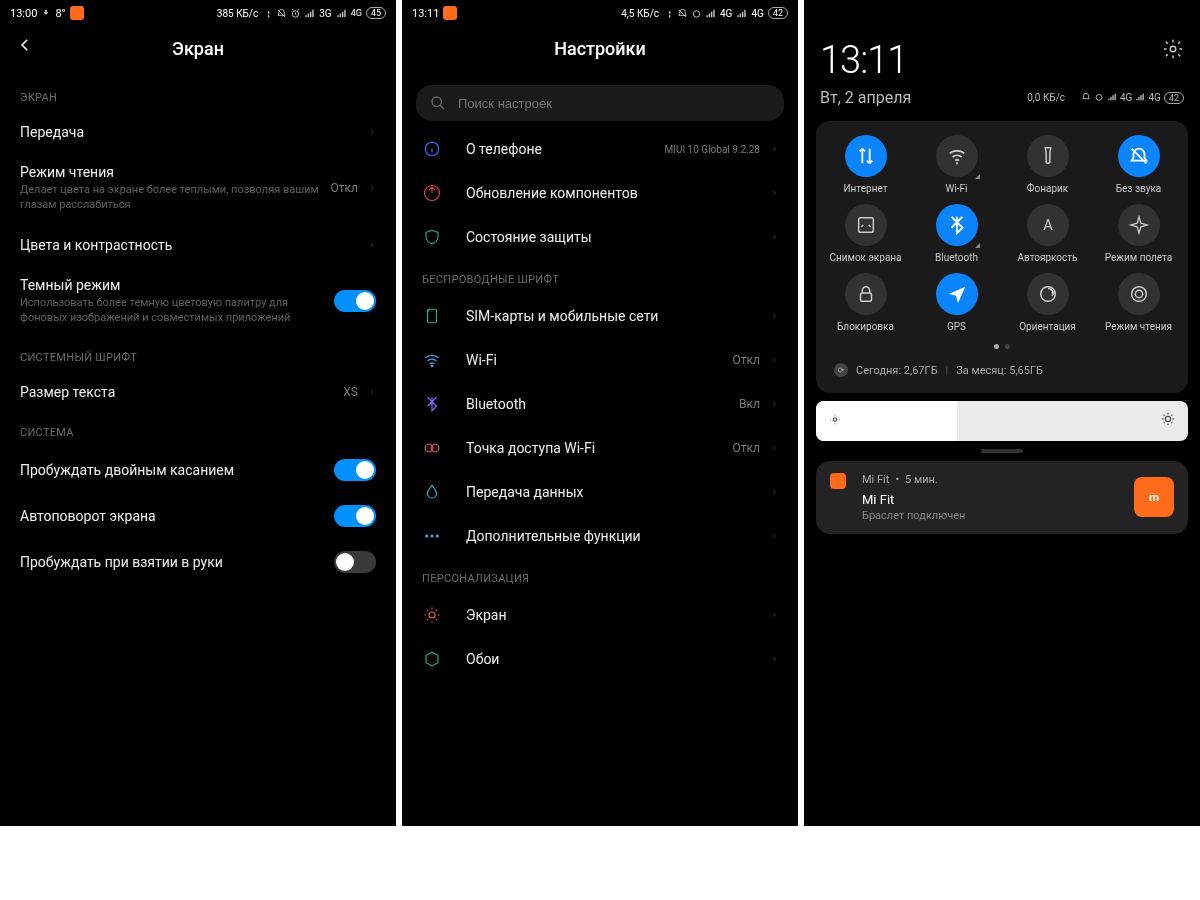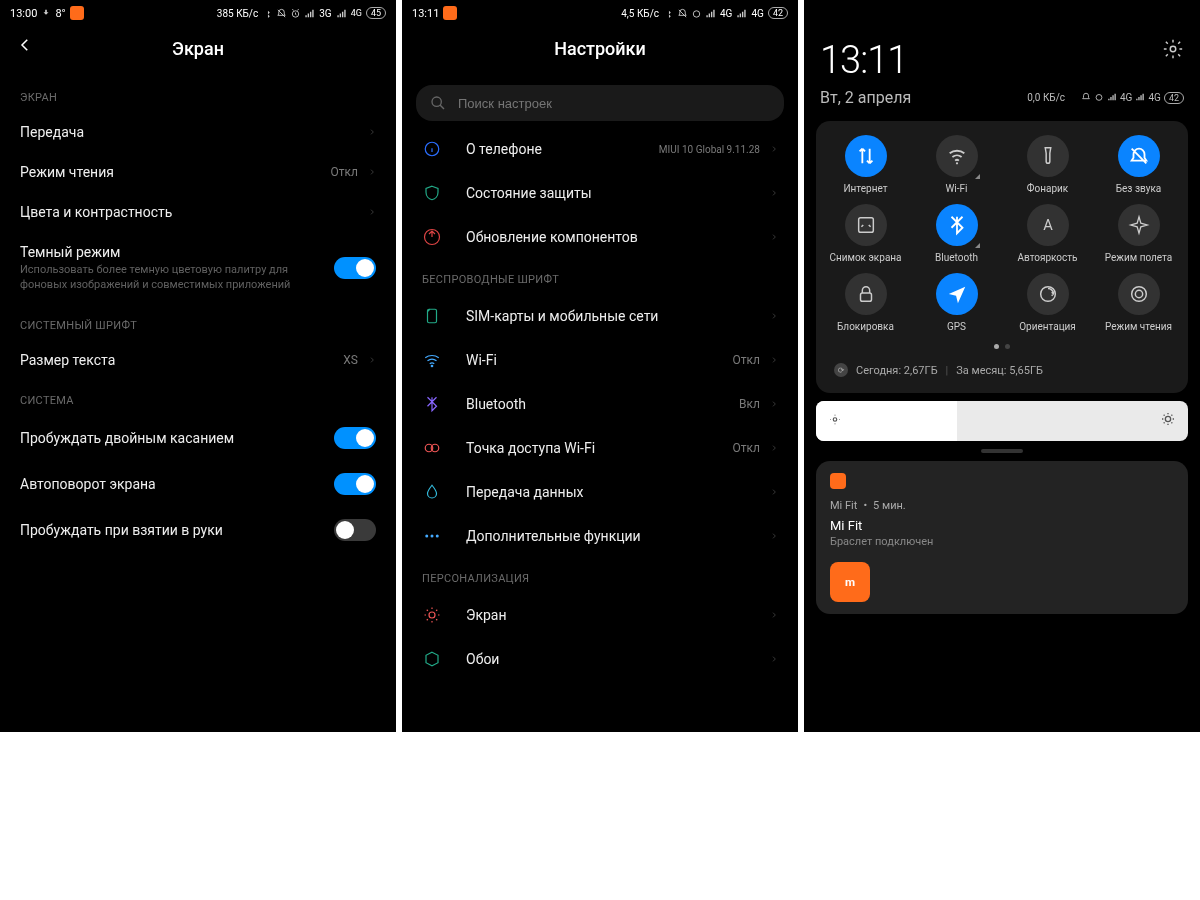--- a/index.html
+++ b/index.html
@@ -7,21 +7,21 @@
     background: #fff;
     font-family: -apple-system, Roboto, "Helvetica Neue", Arial, sans-serif;
     width: 1200px;
     height: 900px;
     display: flex;
     gap: 6px;
     padding: 0;
   }
   .phone {
     flex: 1;
-    height: 732px;
+    height: 826px;
     background: #000;
     color: #fff;
     overflow: hidden;
     position: relative;
   }
   
   .status-bar {
     display: flex;
     align-items: center;
     justify-content: space-between;
@@ -134,21 +134,21 @@
   .brightness-bar .bicon {
     position: absolute; top: 50%; transform: translateY(-50%); color: #444;
   }
   .brightness-bar .bicon.left { left: 12px; }
   .brightness-bar .bicon.right { right: 12px; }
   .handle-bar {
     width: 42px; height: 4px; background: #333; border-radius: 2px; margin: 8px auto;
   }
   .notif-card {
     margin: 4px 12px; background: #232323; border-radius: 14px; padding: 12px 14px;
-    display: flex; gap: 10px; align-items: flex-start; flex-direction: column;
+    display: flex; gap: 16px; align-items: flex-start;
   }
   .notif-app-icon {
     width: 16px; height: 16px; background: #ff6b1a; border-radius: 4px; flex-shrink: 0;
     display:flex;align-items:center;justify-content:center;
   }
   .notif-body { flex: 1; }
   .notif-header { display: flex; gap: 6px; align-items: center; font-size: 11px; color: #aaa; }
   .notif-title { font-size: 13px; color: #fff; margin-top: 6px; }
   .notif-sub { font-size: 11px; color: #888; margin-top: 2px; }
   .notif-thumb {
@@ -213,20 +213,21 @@
         <div class="row-title">Передача</div>
       </div>
     <svg class="chev chev-svg" viewBox="0 0 24 24" fill="none" stroke="#555" stroke-width="2">
         <path d="M9 5l7 7-7 7"></path>
       </svg>
   </div>
 
   <div class="row no-icon">
     <div class="row-main">
       <div class="row-title">Режим чтения</div>
+      <div class="row-sub">Делает цвета на экране более теплыми, позволяя вашим глазам расслабиться</div>
     </div>
     <span class="row-value">Откл</span>
     <svg class="chev chev-svg" viewBox="0 0 24 24" fill="none" stroke="#555" stroke-width="2">
         <path d="M9 5l7 7-7 7"></path>
       </svg>
   </div>
 
   <div class="row no-icon">
     <div class="row-main">
         <div class="row-title">Цвета и контрастность</div>
@@ -332,49 +333,49 @@
   <div class="row">
     <div class="row-icon">
         <svg width="18" height="18" viewBox="0 0 24 24" fill="none" stroke="#2b6eff" stroke-width="1.6">
           <circle cx="12" cy="12" r="9"></circle>
           <path d="M12 8v.01M12 11v5"></path>
         </svg>
       </div>
     <div class="row-main">
         <div class="row-title">О телефоне</div>
       </div>
-    <span class="row-value" style="font-size:10px">MIUI 10 Global 9.11.28</span>
-    <svg class="chev chev-svg" viewBox="0 0 24 24" fill="none" stroke="#555" stroke-width="2">
-        <path d="M9 5l7 7-7 7"></path>
-      </svg>
-  </div>
-
-  <div class="row">
-    <div class="row-icon">
-        <svg width="18" height="18" viewBox="0 0 24 24" fill="none" stroke="#2a8" stroke-width="1.6">
-          <path d="M12 3l8 3v5c0 5-3.5 9-8 10-4.5-1-8-5-8-10V6z"></path>
-        </svg>
-      </div>
-    <div class="row-main">
-        <div class="row-title">Состояние защиты</div>
-      </div>
+    <span class="row-value" style="font-size:10px">MIUI 10 Global 9.2.28</span>
     <svg class="chev chev-svg" viewBox="0 0 24 24" fill="none" stroke="#555" stroke-width="2">
         <path d="M9 5l7 7-7 7"></path>
       </svg>
   </div>
 
   <div class="row">
     <div class="row-icon">
         <svg width="18" height="18" viewBox="0 0 24 24" fill="none" stroke="#d44" stroke-width="1.6">
           <path d="M12 4v8M8 8l4-4 4 4"></path>
           <circle cx="12" cy="12" r="10"></circle>
         </svg>
       </div>
     <div class="row-main">
         <div class="row-title">Обновление компонентов</div>
+      </div>
+    <svg class="chev chev-svg" viewBox="0 0 24 24" fill="none" stroke="#555" stroke-width="2">
+        <path d="M9 5l7 7-7 7"></path>
+      </svg>
+  </div>
+
+  <div class="row">
+    <div class="row-icon">
+        <svg width="18" height="18" viewBox="0 0 24 24" fill="none" stroke="#2a8" stroke-width="1.6">
+          <path d="M12 3l8 3v5c0 5-3.5 9-8 10-4.5-1-8-5-8-10V6z"></path>
+        </svg>
+      </div>
+    <div class="row-main">
+        <div class="row-title">Состояние защиты</div>
       </div>
     <svg class="chev chev-svg" viewBox="0 0 24 24" fill="none" stroke="#555" stroke-width="2">
         <path d="M9 5l7 7-7 7"></path>
       </svg>
   </div>
 
   <div class="section-label">БЕСПРОВОДНЫЕ ШРИФТ</div>
 
   <div class="row">
     <div class="row-icon">

